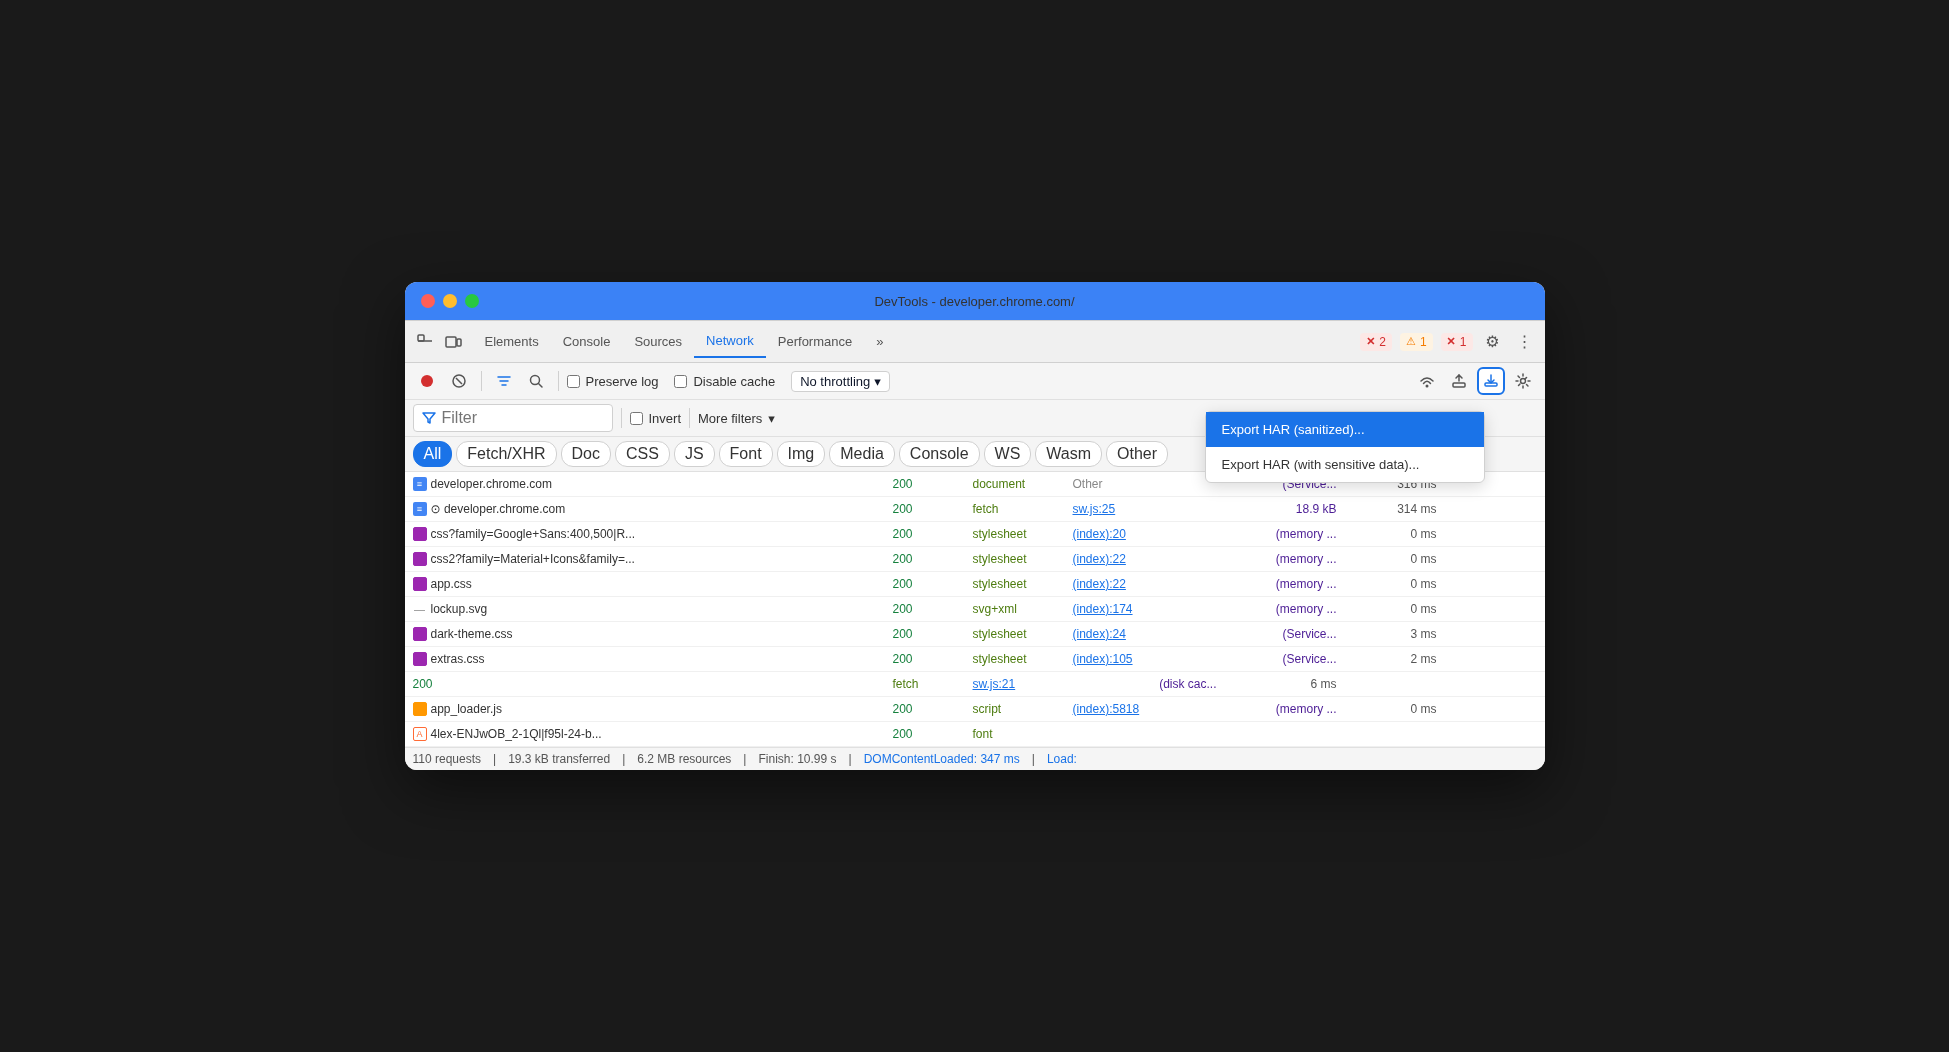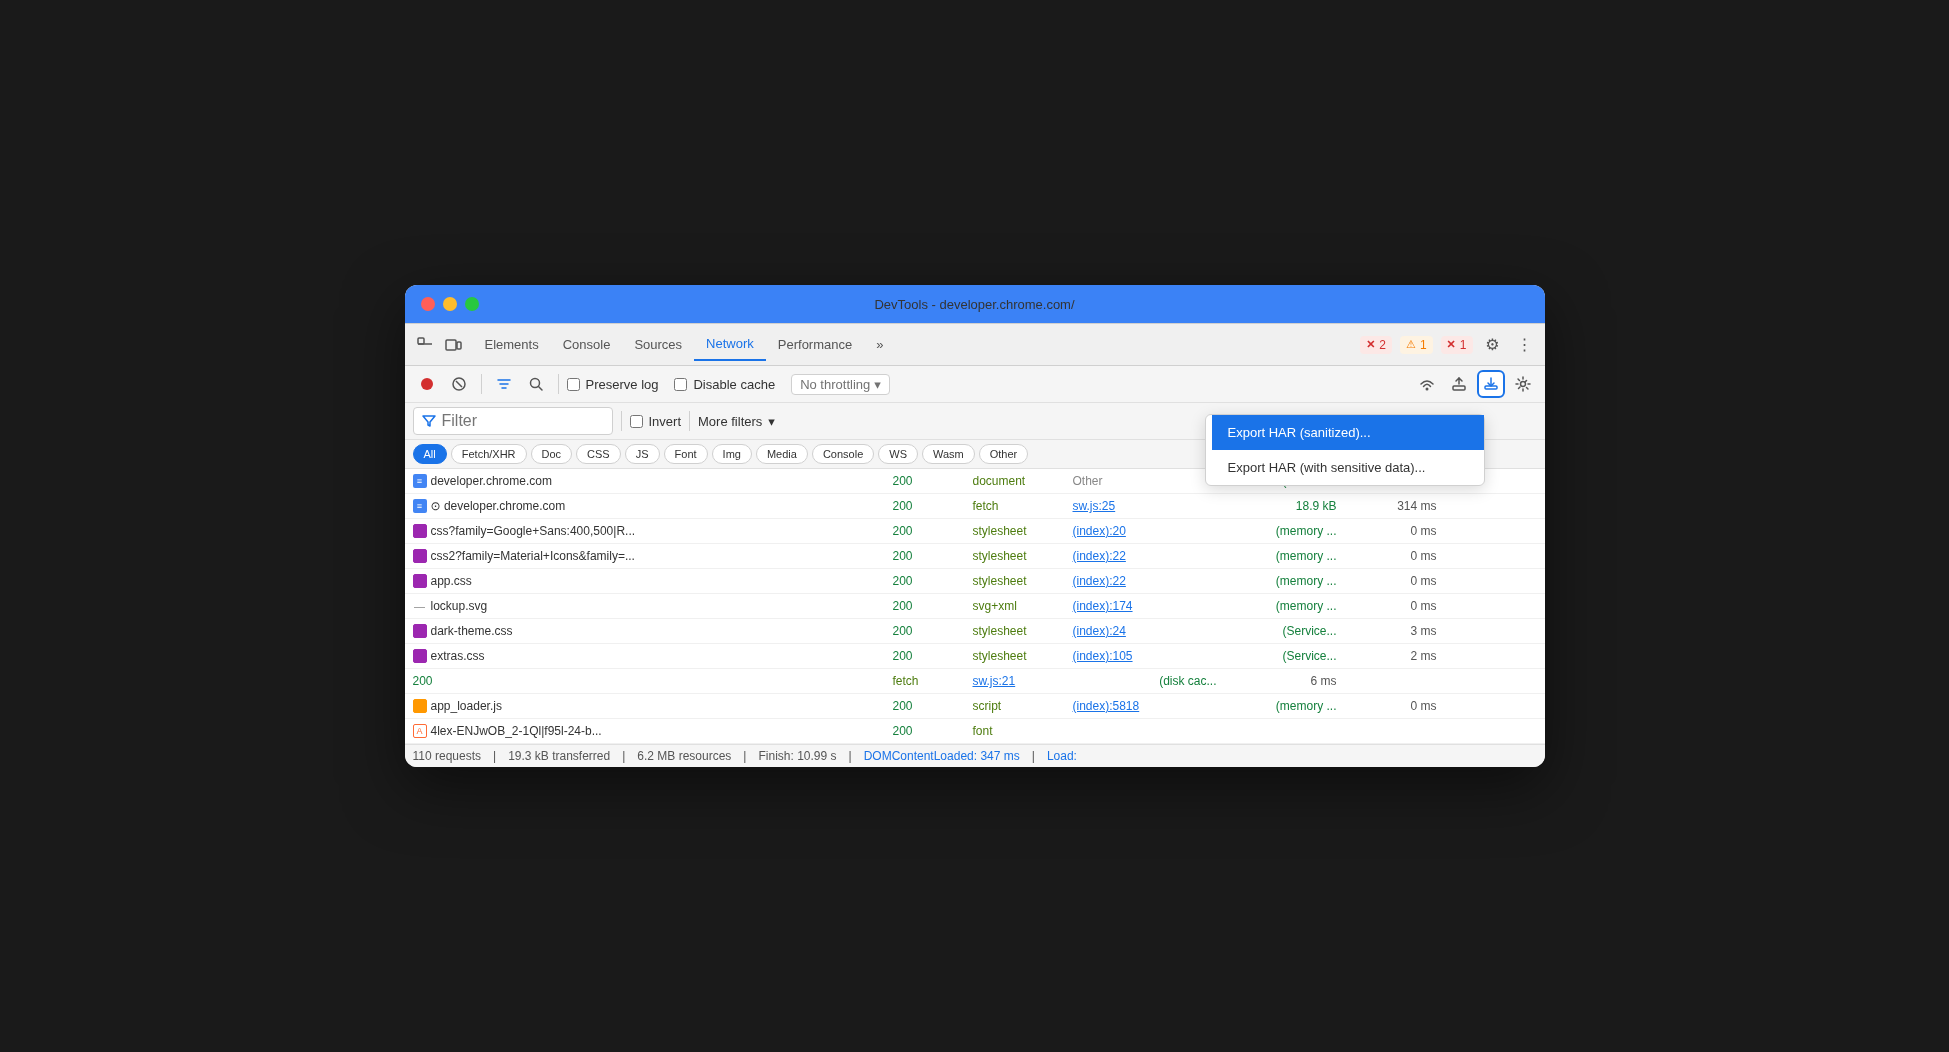--- a/index.html
+++ b/index.html
@@ -147,39 +147,38 @@
     .throttle-select {
       display: flex;
       align-items: center;
       gap: 4px;
       padding: 2px 8px;
       border: 1px solid #d0d0d0;
       border-radius: 4px;
       background: white;
       font-size: 13px;
       cursor: pointer;
-      color: #737373;
+      color: #0f172a;
     }
     .dropdown-menu {
       position: absolute;
       top: 48px;
       right: 60px;
       background: white;
       border: 1px solid #d0d0d0;
       border-radius: 6px;
       box-shadow: 0 4px 16px rgba(0,0,0,0.15);
       z-index: 100;
       min-width: 280px;
     }
     .dropdown-item {
       padding: 10px 16px;
       font-size: 13px;
       cursor: pointer;
       color: #333;
-      margin-left: 6px;
     }
     .dropdown-item.selected {
       background: #1a73e8;
       color: white;
     }
     .filter-bar {
       background: #f5f5f5;
       display: flex;
       align-items: center;
       padding: 4px 8px;
@@ -213,21 +212,21 @@
       align-items: center;
       gap: 4px;
       flex-wrap: wrap;
       padding: 4px 8px;
       border-bottom: 1px solid #e0e0e0;
       background: #f5f5f5;
     }
     .chip {
       padding: 3px 10px;
       border-radius: 12px;
-      font-size: 11px;
+      font-size: 16px;
       cursor: pointer;
       border: 1px solid #d0d0d0;
       background: white;
       color: #333;
     }
     .chip.active {
       background: #1a73e8;
       color: white;
       border-color: #1a73e8;
     }
@@ -264,21 +263,21 @@
       white-space: nowrap;
       display: flex;
       align-items: center;
       gap: 4px;
     }
     .cell-name { color: #333; }
     .cell-status { color: #15803d; }
     .cell-type { color: #4d7c0f; }
     .cell-initiator { color: #1a73e8; text-decoration: underline; }
     .cell-initiator.plain { color: #888; text-decoration: none; }
-    .cell-size { text-align: right; justify-content: flex-end; color: #15803d; }
+    .cell-size { text-align: right; justify-content: flex-end; color: #4c1d95; }
     .cell-time { text-align: right; justify-content: flex-end; color: #555; }
     .row-icon {
       width: 14px;
       height: 14px;
       display: inline-flex;
       align-items: center;
       justify-content: center;
       font-size: 11px;
       flex-shrink: 0;
     }

